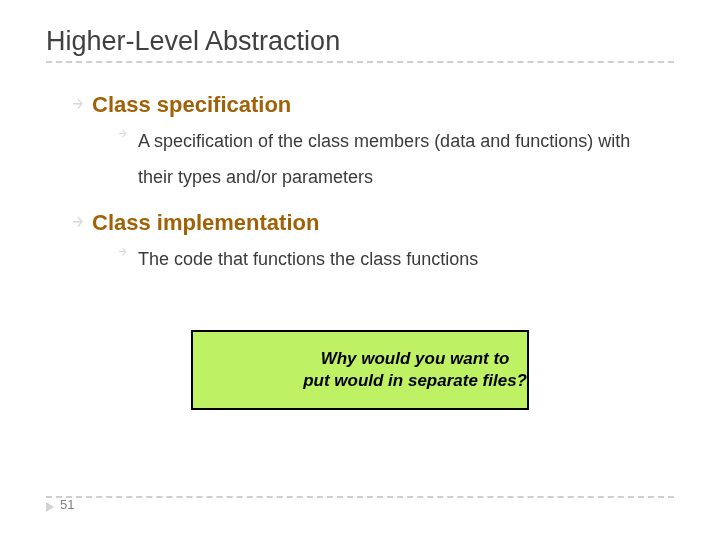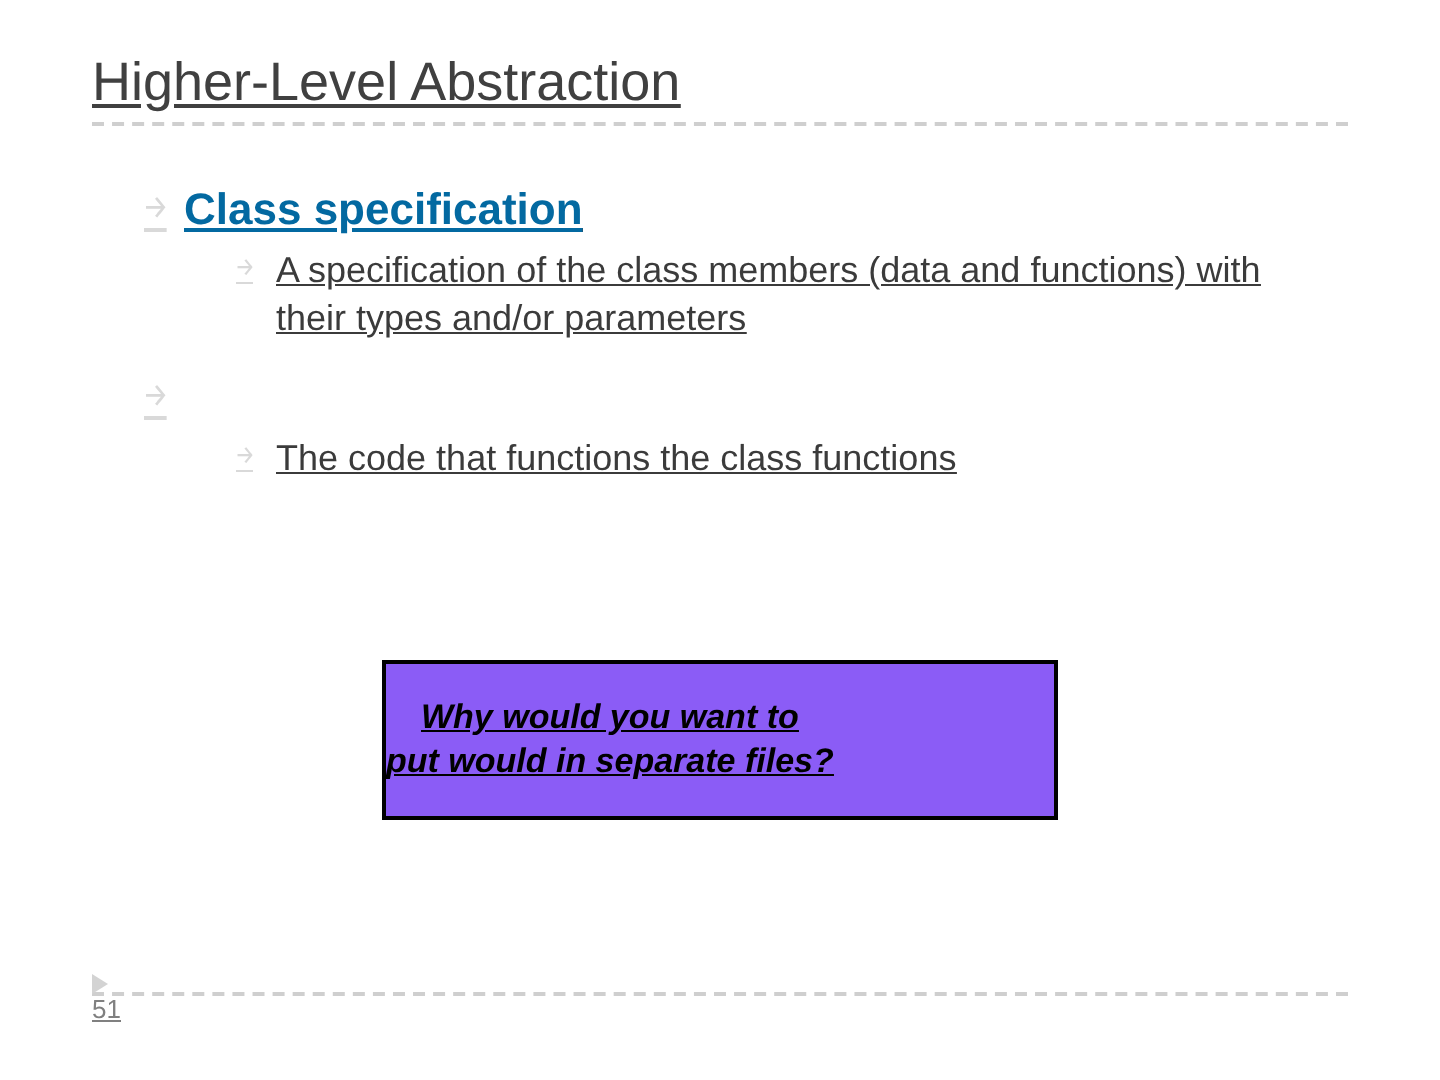--- a/index.html
+++ b/index.html
@@ -1,30 +1,30 @@
 <!DOCTYPE html>
 <html><head>
 <meta charset="utf-8">
 <style>
-  * { margin: 0; padding: 0; box-sizing: border-box; text-decoration: underline; }
+  * { margin: 0; padding: 0; box-sizing: border-box; }
   html, body { width: 720px; height: 540px; background: #fff; font-family: Arial, Helvetica, sans-serif; color: #404040; }
   .slide { position: relative; width: 720px; height: 540px; padding: 26px 46px 0 46px; }
   .title { font-size: 27px; font-weight: 400; color: #404040; margin-bottom: 4px; letter-spacing: 0px; }
   .title-rule { border: none; border-top: 2px dashed #cfcfcf; margin: 0 0 28px 0; }
   .h1-item { display: flex; align-items: flex-start; margin-left: 26px; margin-bottom: 4px; }
   .h1-item .bullet { color: #d9d9d9; font-size: 22px; line-height: 28px; width: 20px; flex-shrink: 0; }
-  .h1-item .text { font-size: 22px; font-weight: 700; color: #0369a1; line-height: 28px; }
+  .h1-item .text { font-size: 22px; font-weight: 700; color: #a16207; line-height: 28px; }
   .h2-item { display: flex; align-items: flex-start; margin-left: 72px; margin-right: 40px; margin-bottom: 14px; }
   .h2-item .bullet { color: #d9d9d9; font-size: 17px; line-height: 24px; width: 20px; flex-shrink: 0; }
-  .h2-item .text { font-size: 18px; color: #3b3b3b; line-height: 24px; }
-  .callout { position: absolute; left: 191px; top: 330px; width: 338px; height: 80px; background: #8b5cf6; border: 2.5px solid #000; display: flex; align-items: center; justify-content: flex-start; }
+  .h2-item .text { font-size: 18px; color: #3b3b3b; line-height: 36px; }
+  .callout { position: absolute; left: 191px; top: 330px; width: 338px; height: 80px; background: #bef264; border: 2.5px solid #000; display: flex; align-items: center; justify-content: flex-end; }
   .callout-inner { text-align: center; font-size: 17px; font-style: italic; font-weight: 700; color: #000; line-height: 22px; }
   .footer { position: absolute; left: 0; bottom: 28px; width: 100%; padding-left: 46px; display: flex; align-items: center; }
   .foot-line { position:absolute; left:46px; right:46px; bottom:42px; border-top:2px dashed #cfcfcf; height:0; }
-  .page-marker { display: inline-flex; align-items: flex-end; flex-direction: column; }
+  .page-marker { display: inline-flex; align-items: flex-end; }
   .page-marker .chev { width: 0; height: 0; border-top: 5px solid transparent; border-bottom: 5px solid transparent; border-left: 8px solid #d3d3d3; margin-right: 6px; }
   .page-marker .num { font-size: 13px; color: #808080; }
 </style>
 </head>
 <body>
 
 <div class="slide">
   <div class="title">Higher-Level Abstraction</div>
   <hr class="title-rule">
 
@@ -32,20 +32,21 @@
     <span class="bullet">￫</span>
     <span class="text">Class specification</span>
   </div>
   <div class="h2-item">
     <span class="bullet">￫</span>
     <span class="text">A specification of the class members (data and functions) with their types and/or parameters</span>
   </div>
 
   <div class="h1-item">
     <span class="bullet">￫</span>
+    <span class="text">Class implementation</span>
   </div>
   <div class="h2-item">
     <span class="bullet">￫</span>
     <span class="text">The code that functions the class functions</span>
   </div>
 
   <div class="callout">
     <div class="callout-inner">
       <span>Why  would you want to</span><br>
       <span>put would in separate files?</span>

